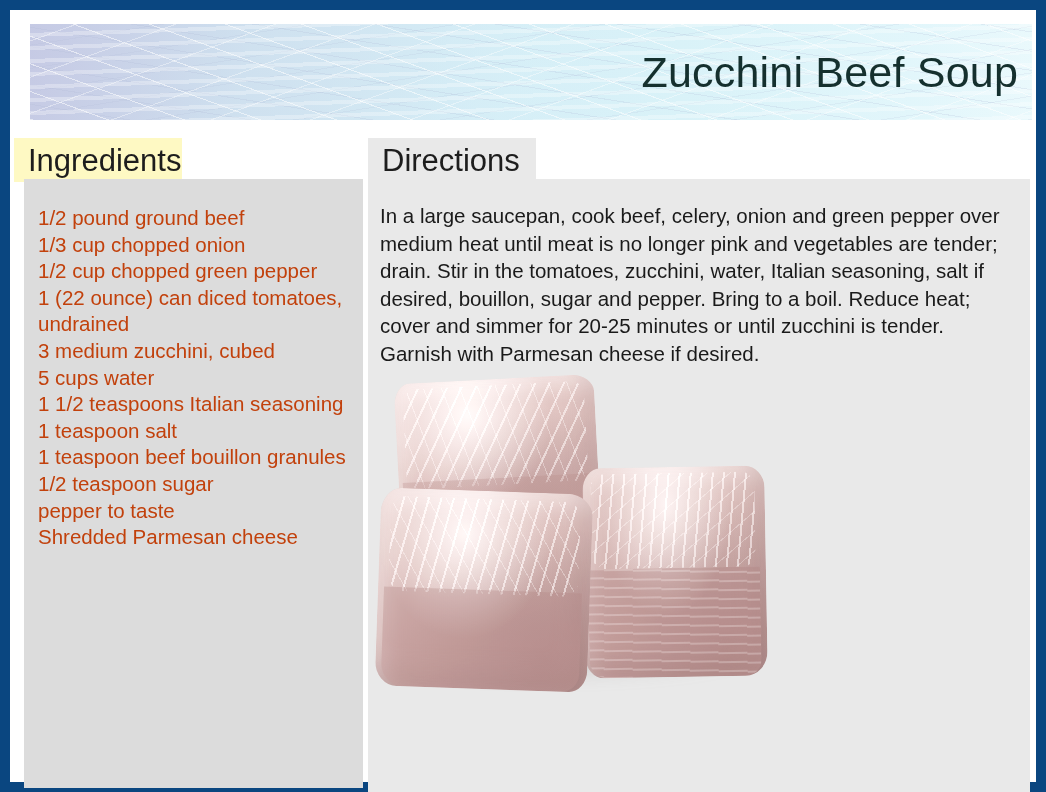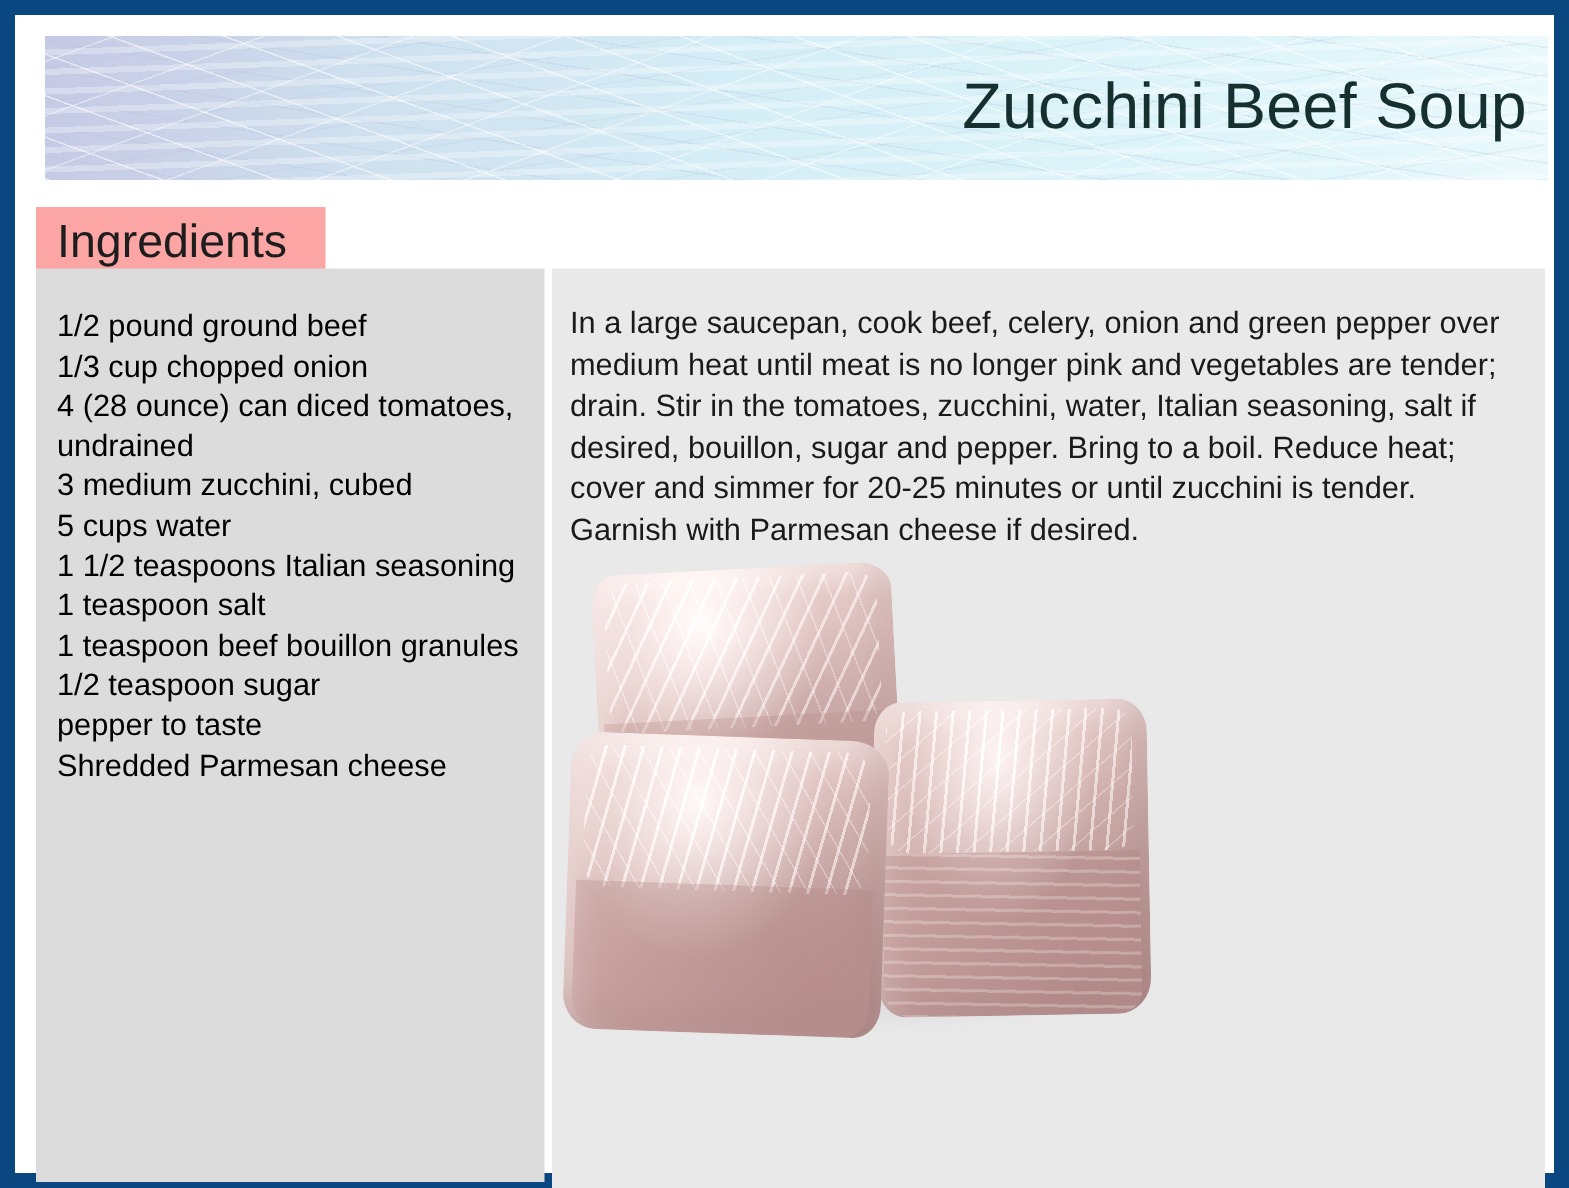--- a/index.html
+++ b/index.html
@@ -87,24 +87,24 @@
     display: flex;
     align-items: center;
   }
   .section-tab .tab-label {
     font-size: 31px;
     font-weight: 400;
     color: #1d1d1d;
     line-height: 1;
   }
   #ingredients-tab {
-    left: 14px;
+    left: 4px;
     top: 128px;
-    width: 193px;
-    background: #fca5a5;
+    width: 168px;
+    background: #fef9c3;
   }
   #directions-tab {
     left: 358px;
     top: 128px;
     width: 168px;
     background: #e9e9e9;
   }
 
   
   .panel {
@@ -128,21 +128,21 @@
     padding: 23px 16px 16px 12px;
     overflow: hidden;
   }
 
   #ingredients-list {
     list-style: none;
     margin: 0;
     padding: 0;
     font-size: 20.5px;
     line-height: 26.6px;
-    color: #000000;
+    color: #c2410c;
   }
   #ingredients-list li {
     white-space: normal;
   }
 
   #directions-text {
     margin: 0;
     font-size: 20.5px;
     line-height: 27.5px;
     color: #1a1a1a;
@@ -291,26 +291,30 @@
     <div id="title-banner">
       <div class="weave"></div>
       <div class="bands"></div>
       <div id="title-text">Zucchini Beef Soup</div>
     </div>
 
     <div id="ingredients-tab" class="section-tab">
       <span class="tab-label">Ingredients</span>
     </div>
 
+    <div id="directions-tab" class="section-tab">
+      <span class="tab-label">Directions</span>
+    </div>
 
     <div id="ingredients-panel" class="panel">
       <ul id="ingredients-list">
         <li>1/2 pound ground beef</li>
         <li>1/3 cup chopped onion</li>
-        <li>4 (28 ounce) can diced tomatoes, undrained</li>
+        <li>1/2 cup chopped green pepper</li>
+        <li>1 (22 ounce) can diced tomatoes, undrained</li>
         <li>3 medium zucchini, cubed</li>
         <li>5 cups water</li>
         <li>1 1/2 teaspoons Italian seasoning</li>
         <li>1 teaspoon salt</li>
         <li>1 teaspoon beef bouillon granules</li>
         <li>1/2 teaspoon sugar</li>
         <li>pepper to taste</li>
         <li>Shredded Parmesan cheese</li>
       </ul>
     </div>

